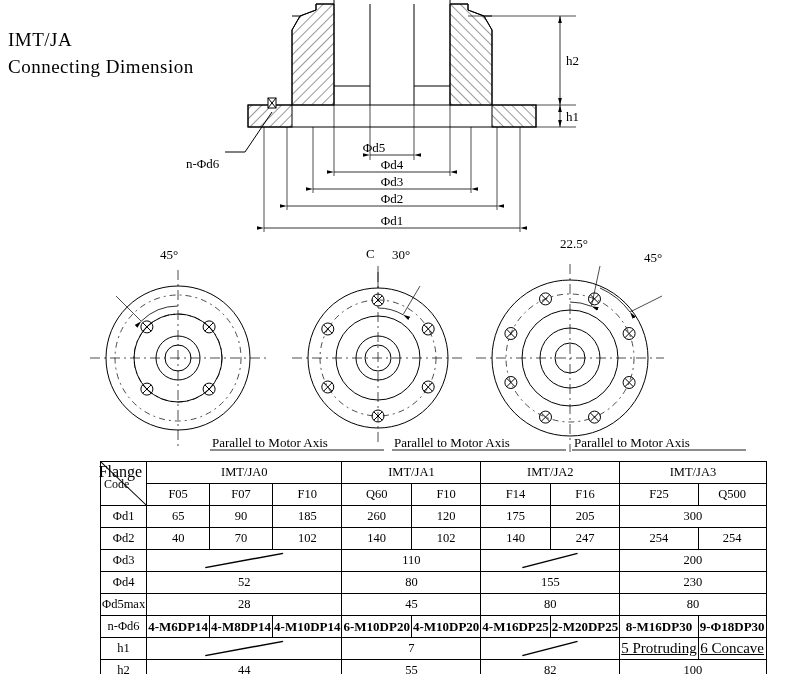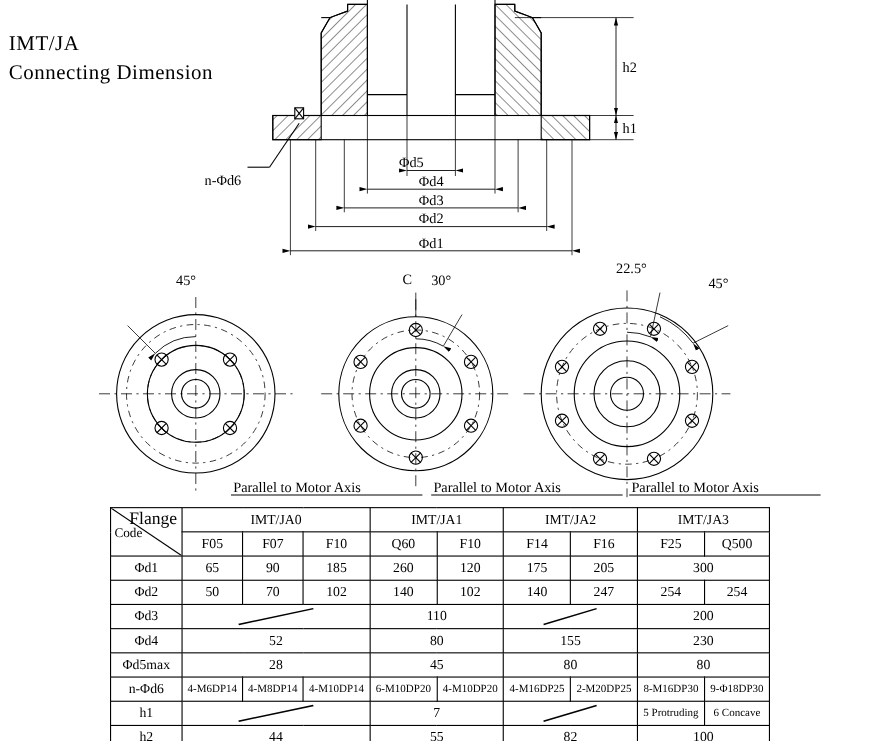--- a/index.html
+++ b/index.html
@@ -53,22 +53,22 @@
   }
   .hdr-corner .flange{
     position:absolute;right:4px;top:1px;font-size:16px;
   }
   .hdr-corner .code{
     position:absolute;left:3px;bottom:13px;font-size:12px;
   }
   .lbl{width:62px;}
   .slash{position:relative;}
   .slash .sl{position:absolute;left:0;top:0;width:100%;height:100%;}
-  .small{font-size:10px;}
-  .tiny{font-size:10px;}
+  .small{font-size:13px;font-weight:bold;}
+  .tiny{font-size:15px;text-decoration:underline;}
 </style>
 </head>
 <body>
 
 <div id="root">
 
   <div class="title">IMT/JA
 Connecting Dimension</div>
 
   <svg class="draw" viewBox="0 0 800 460">
@@ -311,21 +311,21 @@
             <td colspan="1">90</td>
             <td colspan="1">185</td>
             <td colspan="1">260</td>
             <td colspan="1">120</td>
             <td colspan="1">175</td>
             <td colspan="1">205</td>
             <td colspan="2">300</td>
           </tr>
           <tr>
             <td class="lbl">Φd2</td>
-            <td colspan="1">50</td>
+            <td colspan="1">40</td>
             <td colspan="1">70</td>
             <td colspan="1">102</td>
             <td colspan="1">140</td>
             <td colspan="1">102</td>
             <td colspan="1">140</td>
             <td colspan="1">247</td>
             <td colspan="1">254</td>
             <td colspan="1">254</td>
           </tr>
           <tr>

